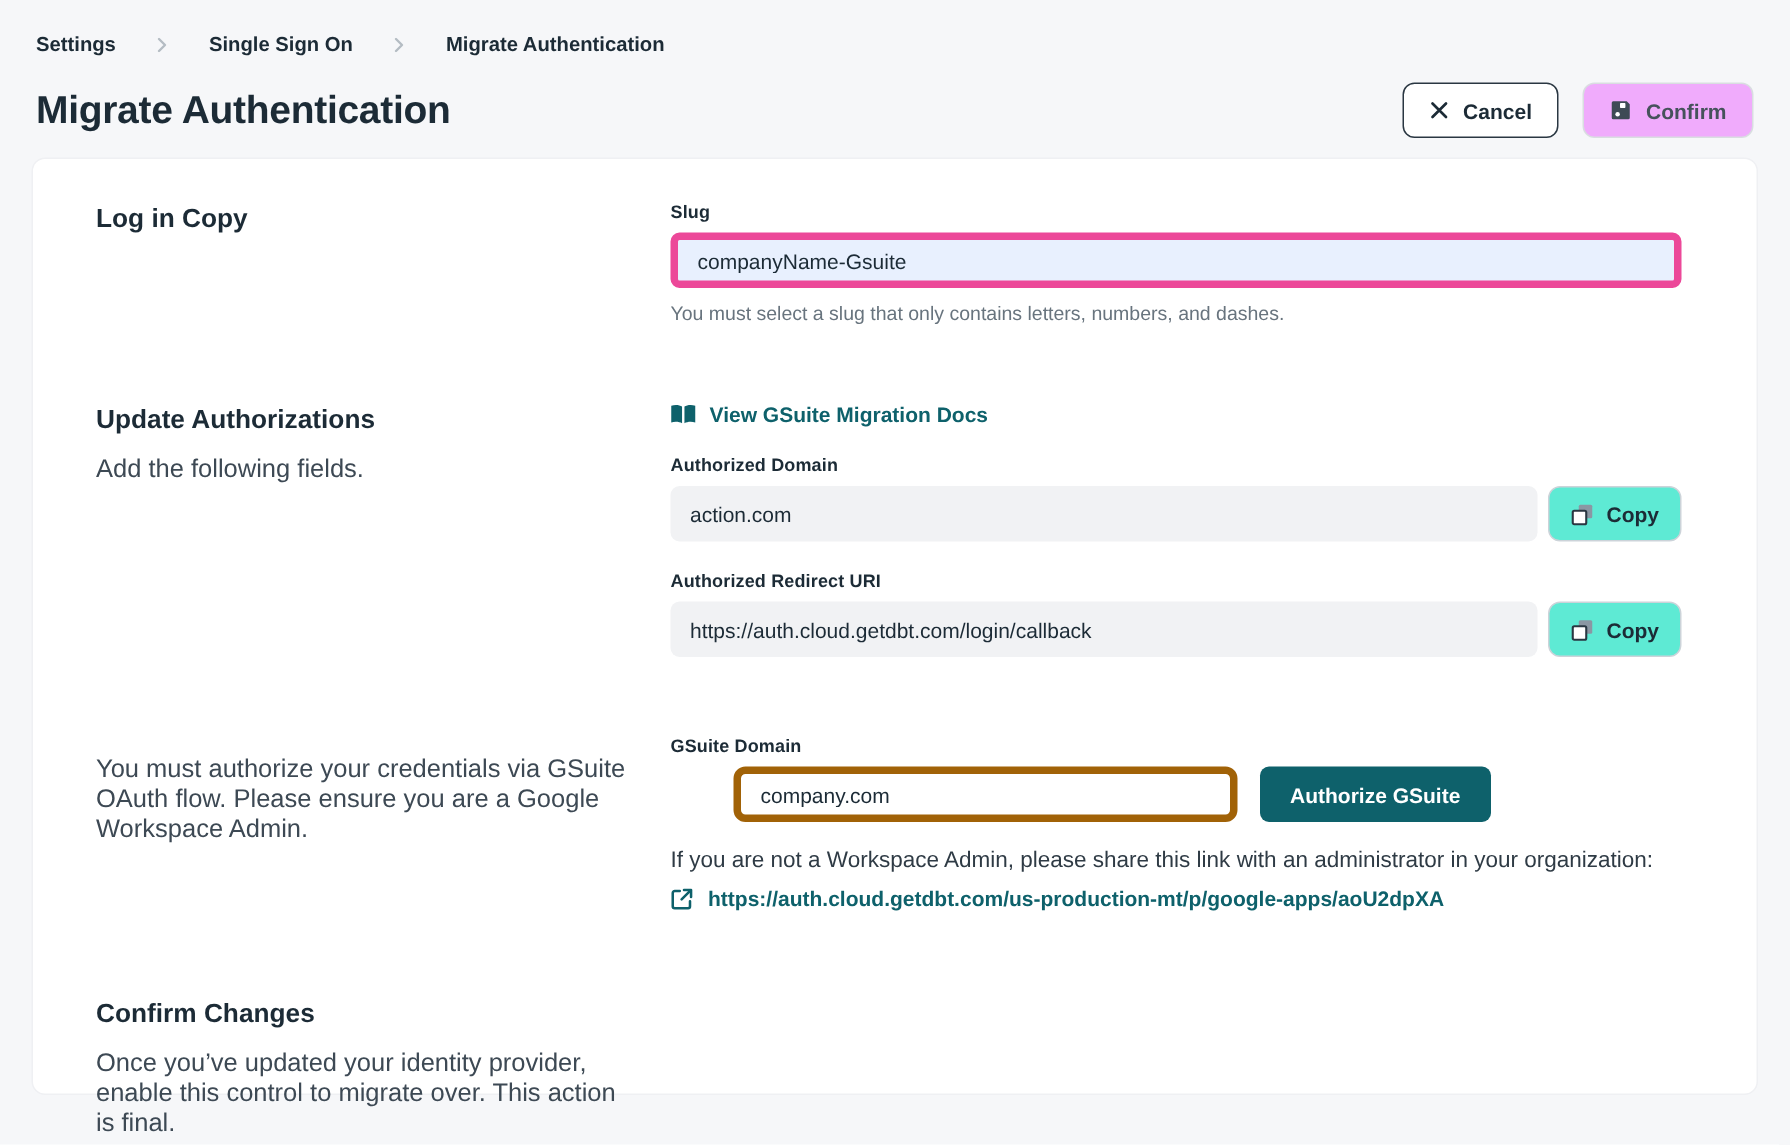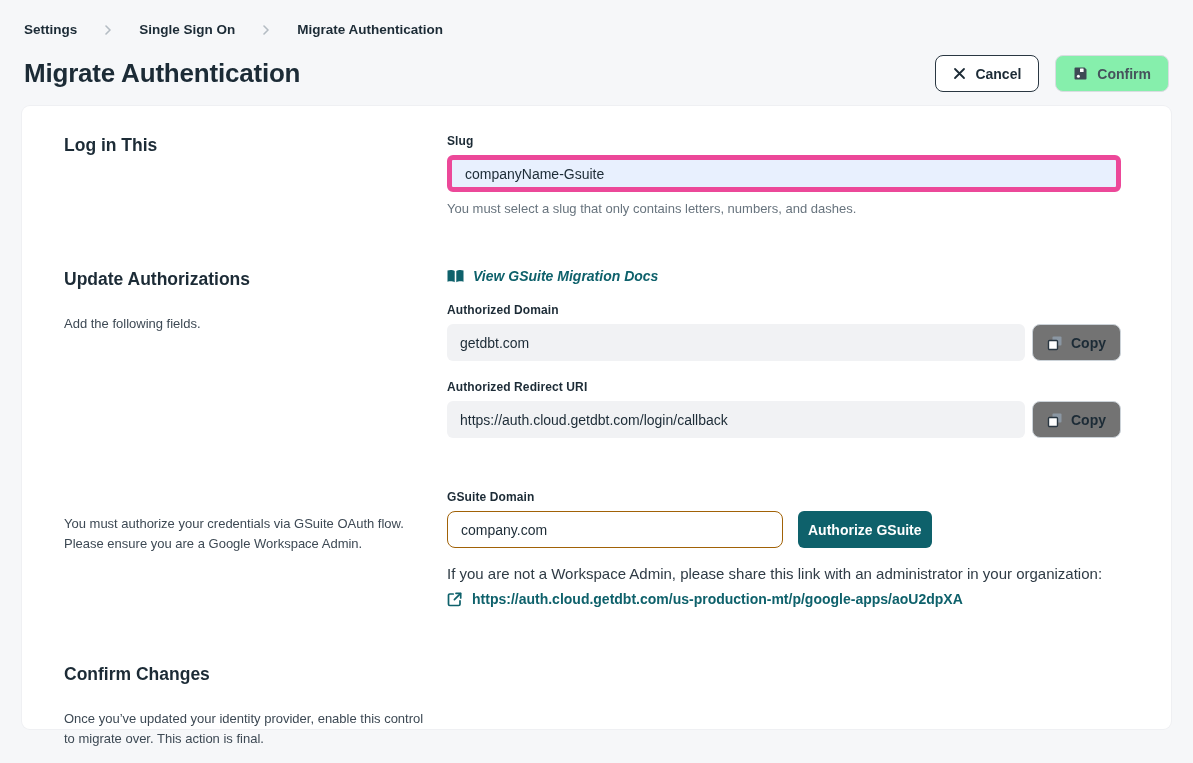--- a/index.html
+++ b/index.html
@@ -22,78 +22,78 @@
   .page-title { font-size: 26px; font-weight: 700; letter-spacing: -0.2px; color: #1c2b36; }
   .header-actions { display: flex; gap: 16px; }
   .btn {
     display: inline-flex; align-items: center; gap: 9px;
     height: 37px; padding: 16px 17px;
     border-radius: 8px; font-size: 14px; font-weight: 600;
     font-family: "Liberation Sans", sans-serif;
     cursor: pointer; background: #ffffff;
   }
   .btn-cancel { border: 1px solid #2a3742; color: #1c2b36; }
-  .btn-confirm { border: 1px solid #d9dde1; color: #46525c; background: #86efac; }
+  .btn-confirm { border: 1px solid #d9dde1; color: #46525c; background: #f0abfc; }
 
   
   .card {
     margin: 14px 22px 16px 22px;
     height: 623px;
     background: #ffffff;
     border-radius: 8px;
     padding: 28px 50px 30px 42px;
     box-shadow: 0 0 0 1px rgba(28,43,54,0.03);
   }
   .section-row { display: flex; margin-bottom: 52px; }
   .section-row:last-child { margin-bottom: 0; flex-direction: column; }
   .col-left { width: 383px; flex: 0 0 383px; padding-right: 20px; }
   .col-right { width: 674px; flex: 0 0 674px; }
 
   .section-heading { font-size: 17.5px; font-weight: 700; color: #1c2b36; line-height: 22px; }
-  .section-desc { margin-top: 24px; font-size: 13px; line-height: 20px; color: #3d4954; max-width: 360px; }
+  .section-desc { margin-top: 13px; font-size: 17px; line-height: 20px; color: #3d4954; max-width: 360px; }
 
   .field-label {
     display: block; font-size: 12px; font-weight: 700;
     color: #1c2b36; margin-bottom: 7px; letter-spacing: 0.1px;
   }
   .text-input {
     height: 37px; border-radius: 6px; font-size: 14px;
     color: #1c2b36; padding: 0 13px; width: 100%;
     font-family: "Liberation Sans", sans-serif; outline: none;
   }
   .input-autofill { background: #e8f0fe; border: 5px solid #ec4899; }
-  .input-normal { background: #ffffff; border: 1px solid #a16207; border-radius: 8px; }
+  .input-normal { background: #ffffff; border: 5px solid #a16207; border-radius: 8px; margin-left: 42px; }
   .help-text { margin-top: 9px; font-size: 13px; color: #68747e; }
 
   .docs-link {
     display: inline-flex; align-items: center; gap: 9px;
     color: #0e616b; font-size: 14px; font-weight: 700;
-    text-decoration: none; cursor: pointer; margin-bottom: 19px; font-style: italic;
+    text-decoration: none; cursor: pointer; margin-bottom: 19px;
   }
 
   .field-row { display: flex; align-items: stretch; gap: 7px; }
   .readonly-field {
     flex: 1; height: 37px; background: #f1f2f4; border-radius: 6px;
     display: flex; align-items: center; padding: 0 13px;
     font-size: 14px; color: #1c2b36;
   }
   .btn-copy {
     display: inline-flex; align-items: center; gap: 8px;
     height: 37px; padding: 0 14px; flex: 0 0 auto;
-    background: #737373; border: 1px solid #ccd3d9; border-radius: 8px;
+    background: #5eead4; border: 1px solid #ccd3d9; border-radius: 8px;
     font-size: 14px; font-weight: 600; color: #1c2b36; cursor: pointer;
     font-family: "Liberation Sans", sans-serif;
     justify-content: center;
   }
   .label-gap { margin-top: 19px; }
 
   .gsuite-input { width: 336px; flex: 0 0 336px; }
   .btn-authorize {
     display: inline-flex; align-items: center; justify-content: center;
-    height: 37px; padding: 0 10px; margin-left: 8px;
+    height: 37px; padding: 0 20px; margin-left: 8px;
     background: #0e616b; color: #ffffff; border: none; border-radius: 6px;
     font-size: 14px; font-weight: 700; cursor: pointer;
     font-family: "Liberation Sans", sans-serif;
   }
   .admin-note { margin-top: 17px; font-size: 15px; color: #2f3b45; line-height: 18px; }
   .share-link {
     display: inline-flex; align-items: center; gap: 10px; margin-top: 8px;
     color: #0e616b; font-size: 14px; font-weight: 700;
     text-decoration: none; cursor: pointer;
   }
@@ -153,21 +153,21 @@
         <span>Confirm</span>
       </button>
     </div>
   </div>
 </div>
 
 <main class="card">
 
   <section class="section-row">
     <div class="col-left">
-      <h2 class="section-heading">Log in This</h2>
+      <h2 class="section-heading">Log in Copy</h2>
     </div>
     <div class="col-right">
       <label class="field-label">Slug</label>
       <input class="text-input input-autofill" type="text" value="companyName-Gsuite" style="">
       <p class="help-text">You must select a slug that only contains letters, numbers, and dashes.</p>
     </div>
   </section>
 
   <section class="section-row">
     <div class="col-left">
@@ -180,21 +180,21 @@
           <svg width="17" height="14" viewBox="0 0 17 14">
             <path d="M0.5 1.5 C3 0.6 6 0.9 7.7 2 V13.2 C6 12.2 3 11.9 0.5 12.7 Z" fill="#0e616b"></path>
             <path d="M16.5 1.5 C14 0.6 11 0.9 9.3 2 V13.2 C11 12.2 14 11.9 16.5 12.7 Z" fill="#0e616b"></path>
           </svg>
         </span>
         <span>View GSuite Migration Docs</span>
       </a>
 
       <label class="field-label">Authorized Domain</label>
       <div class="field-row">
-        <div class="readonly-field">getdbt.com</div>
+        <div class="readonly-field">action.com</div>
         <button class="btn-copy">
           <span>
             <svg width="16" height="16" viewBox="0 0 16 16">
               <rect x="5.5" y="1.5" width="9" height="9" rx="1" fill="#8b97a3"></rect>
               <rect x="1.5" y="5.5" width="9" height="9" rx="1" fill="#ffffff" stroke="#2a3742" stroke-width="1.4"></rect>
             </svg>
           </span>
           <span>Copy</span>
         </button>
       </div>

